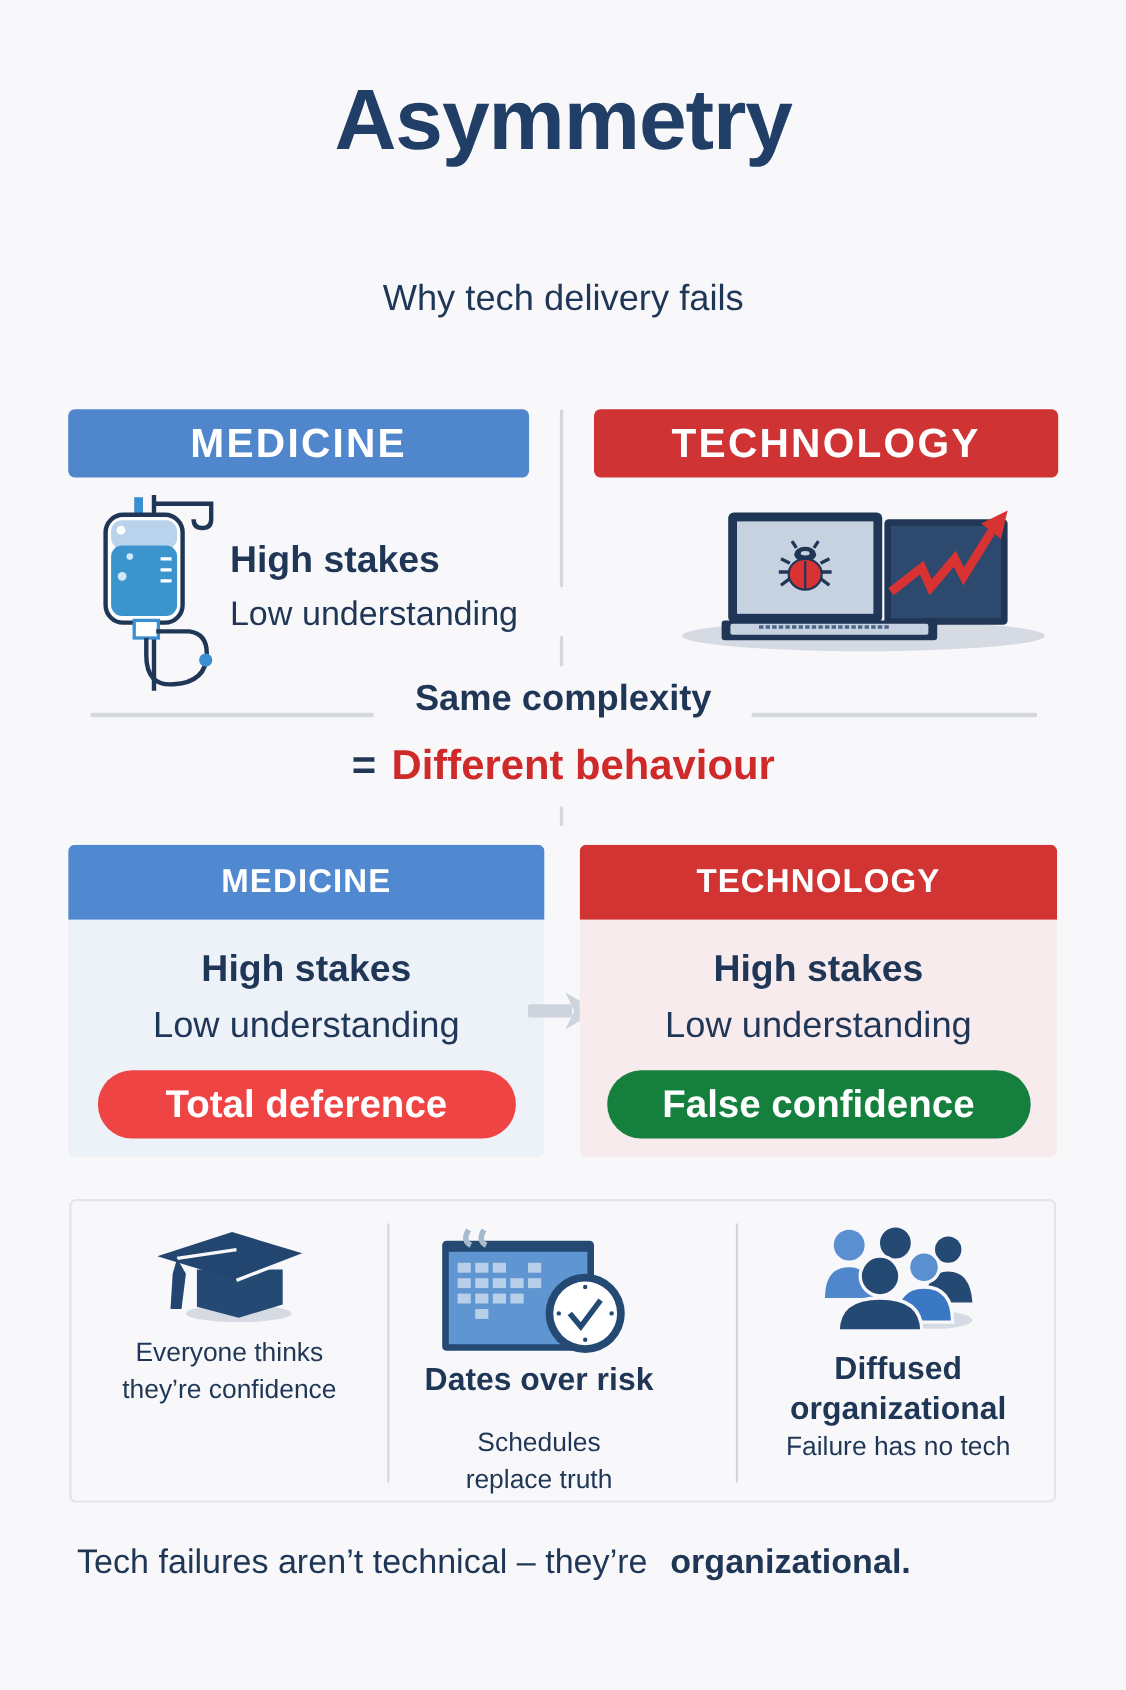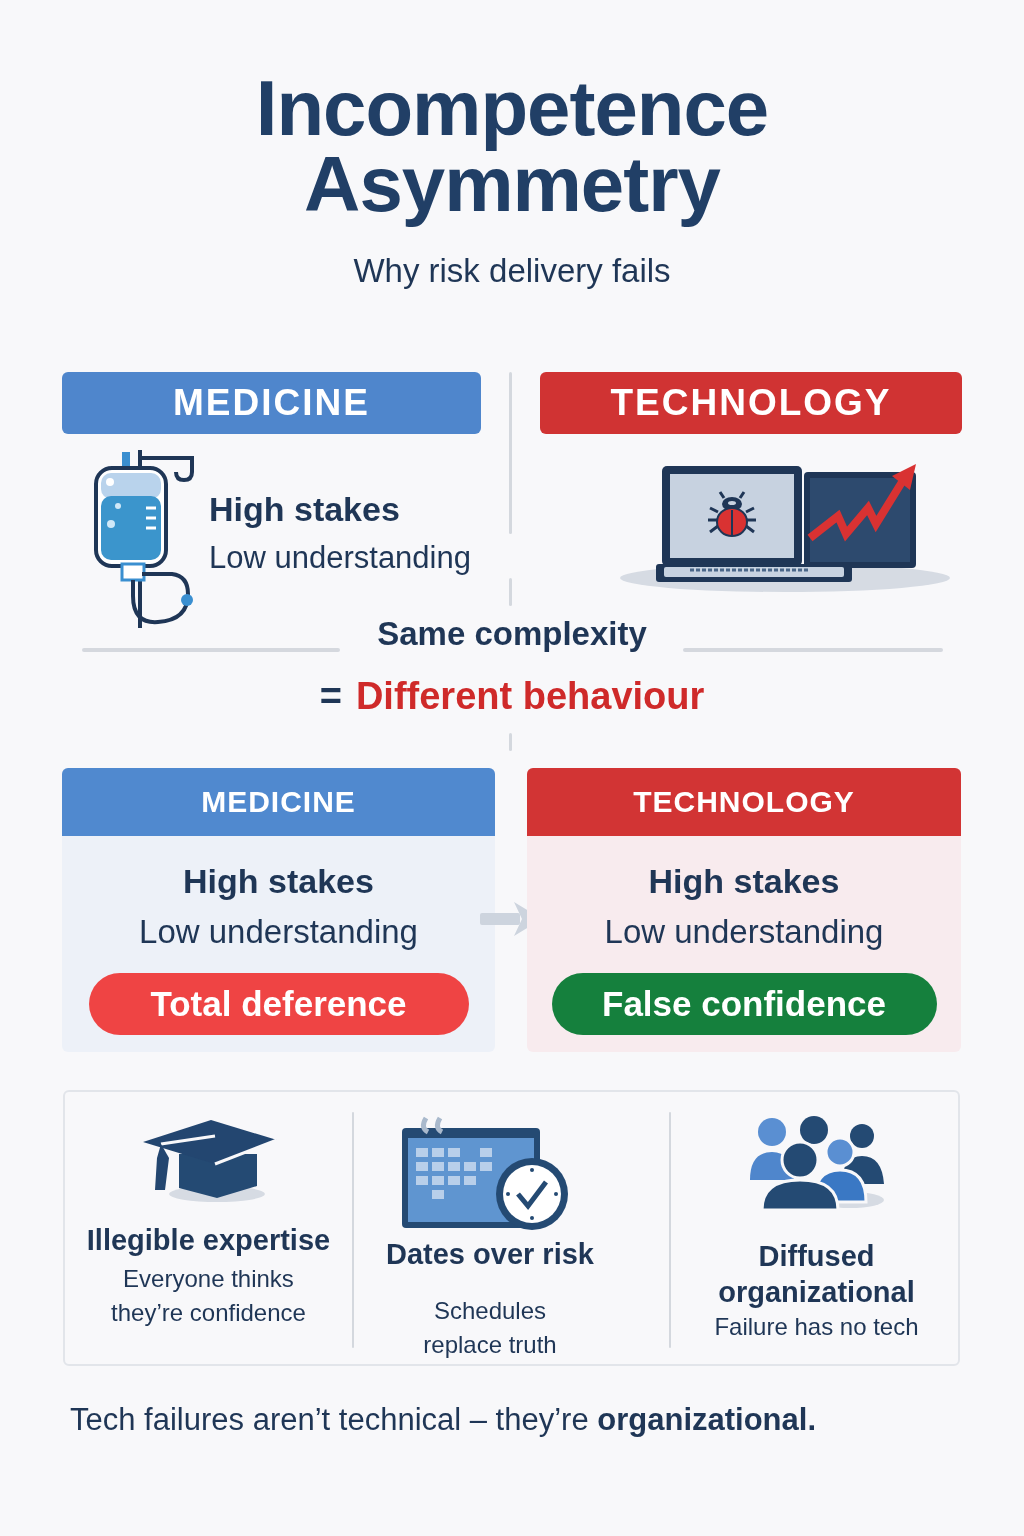--- a/index.html
+++ b/index.html
@@ -37,30 +37,29 @@
   .verdict { margin: 22px auto 0; height: 62px; border-radius: 31px; color: #fff; font-weight: bold; font-size: 35px; display: flex; align-items: center; justify-content: center; }
   .verdict-blue { background: #ef4444; width: 380px; }
   .verdict-red { background: #15803d; width: 385px; }
 
   .bottom-box { left: 63px; top: 1090px; width: 897px; height: 276px; border: 2px solid #e2e5ea; border-radius: 6px; background: #f8f8fa; }
   .col { position: absolute; top: 0; height: 100%; text-align: center; }
   .col .h { font-weight: bold; font-size: 29px; color: #1f3656; line-height: 36px; }
   .col .s { font-size: 24px; color: #1f3656; line-height: 34px; }
 
   .footer { left: 70px; top: 1402px; font-size: 31px; color: #1f3656; }
-  .footer b { font-weight: bold; }
+  .footer b { font-weight: bold; margin-left: 12px; }
 </style>
 </head>
 <body>
 
 <div class="abs title">
-  <div>Incompetence</div>
   <div>Asymmetry</div>
 </div>
-<div class="abs subtitle">Why risk delivery fails</div>
+<div class="abs subtitle">Why tech delivery fails</div>
 
 <div class="abs pill-head pill-blue" style="left:62px; top:372px; width:419px;">MEDICINE</div>
 <div class="abs pill-head pill-red" style="left:540px; top:372px; width:422px;">TECHNOLOGY</div>
 
 <div class="abs vdiv" style="left:509px; top:372px; height:162px;"></div>
 <div class="abs vdiv" style="left:509px; top:578px; height:28px;"></div>
 
 <svg class="abs" style="left:88px; top:446px;" width="120" height="186" viewBox="0 0 120 186">
   <path d="M52 4 V182" stroke="#1f3656" stroke-width="4" fill="none"></path>
   <path d="M52 12 H104 V26 Q104 34 96 34 Q88 34 88 26" stroke="#1f3656" stroke-width="4" fill="none"></path>
@@ -137,21 +136,20 @@
 
   <div class="col" style="left:0; width:287px;">
     <svg style="margin-top:26px;" width="140" height="86" viewBox="0 0 140 86">
       <ellipse cx="78" cy="76" rx="48" ry="8" fill="#d6dbe3"></ellipse>
       <path d="M40 36 V70 L78 80 L118 68 V36 Z" fill="#244a73"></path>
       <polygon points="72,2 138,22 76,46 4,24" fill="#234670"></polygon>
       <path d="M76 46 L138 22" stroke="#f8f8fa" stroke-width="3"></path>
       <path d="M22 26 L76 18" stroke="#f8f8fa" stroke-width="3"></path>
       <polygon points="22,26 30,40 26,72 16,72 18,40" fill="#234670"></polygon>
     </svg>
-    <div class="h" style="margin-top:14px;">Illegible expertise</div>
     <div class="s" style="margin-top:4px;">Everyone thinks</div>
     <div class="s">they’re confidence</div>
   </div>
 
   <div class="col" style="left:289px; width:272px;">
     <svg style="margin-top:24px;" width="180" height="116" viewBox="0 0 180 116">
       <rect x="74" y="12" width="138" height="100" rx="4" fill="#244a73" transform="translate(-72,0)"></rect>
       <rect x="8" y="22" width="126" height="84" fill="#5f95d0"></rect>
       <path d="M26 2 Q20 12 28 16 M40 2 Q34 12 42 16" stroke="#a9b9cc" stroke-width="5" fill="none"></path>
       <g fill="#b8cfea">
@@ -189,21 +187,21 @@
       <circle cx="30" cy="18" r="14" fill="#5a8fd2"></circle>
       <path d="M8 66 Q8 38 30 38 Q50 38 52 66 Z" fill="#4f86cc"></path>
       <circle cx="72" cy="16" r="14" fill="#244a73"></circle>
       <circle cx="120" cy="22" r="12" fill="#244a73"></circle>
       <path d="M100 70 Q100 42 120 42 Q140 42 142 70 Z" fill="#244a73"></path>
       <circle cx="98" cy="38" r="14" fill="#5a8fd2" stroke="#f8f8fa" stroke-width="3"></circle>
       <path d="M72 88 Q72 56 98 56 Q124 56 124 88 Z" fill="#3a78c4" stroke="#f8f8fa" stroke-width="3"></path>
       <circle cx="58" cy="46" r="18" fill="#244a73" stroke="#f8f8fa" stroke-width="3"></circle>
       <path d="M20 96 Q20 66 58 66 Q96 66 96 96 Z" fill="#244a73" stroke="#f8f8fa" stroke-width="3"></path>
     </svg>
-    <div class="h" style="margin-top:20px;">Diffused</div>
+    <div class="h" style="margin-top:8px;">Diffused</div>
     <div class="h">organizational</div>
     <div class="s">Failure has no tech</div>
   </div>
 </div>
 
 <div class="abs footer">
   <span>Tech failures aren’t technical – they’re </span><b>organizational.</b>
 </div>
 
 </body></html>

